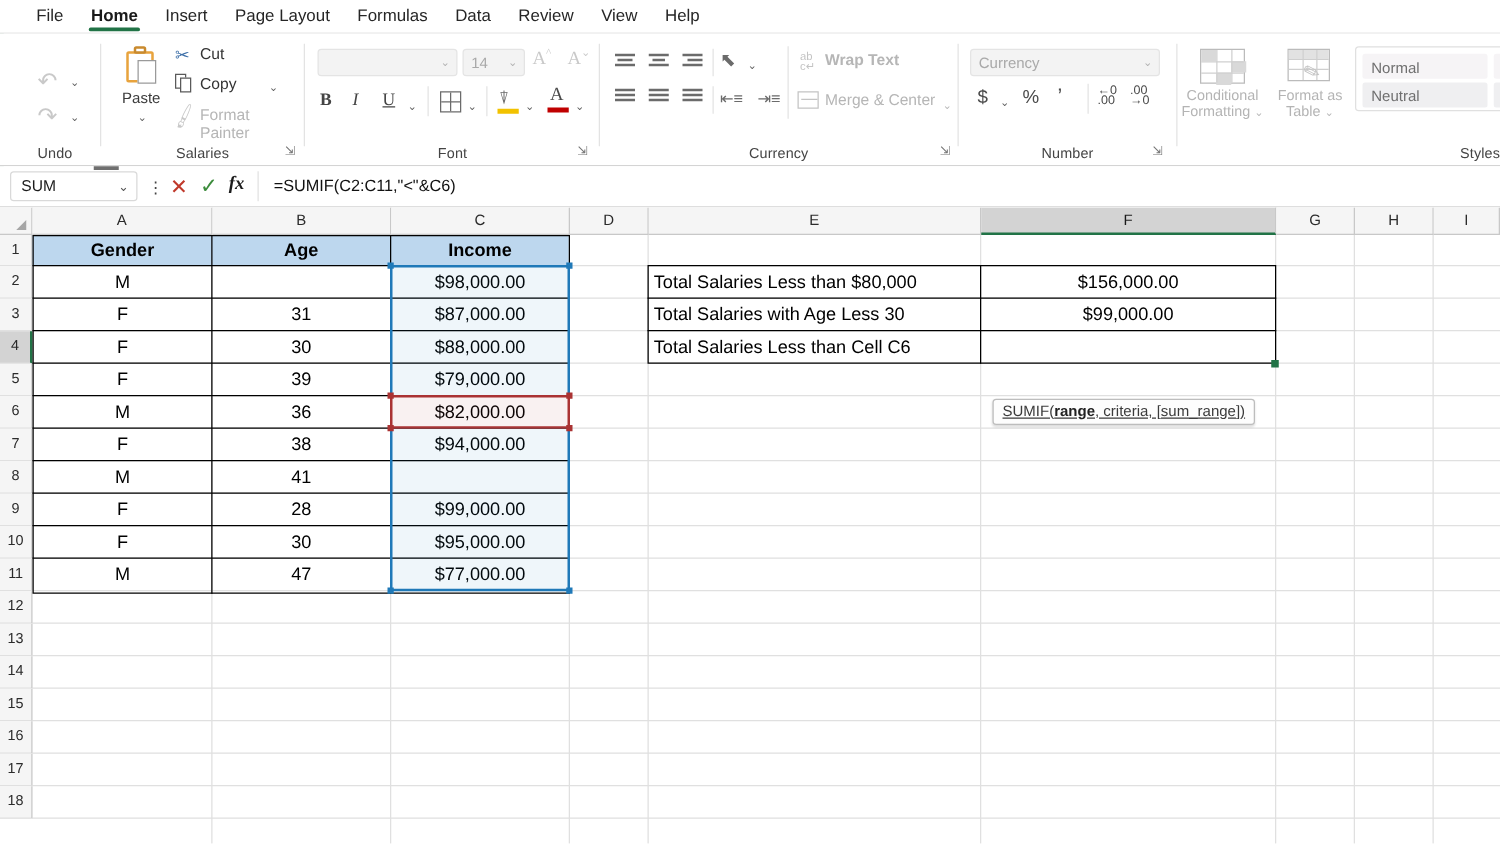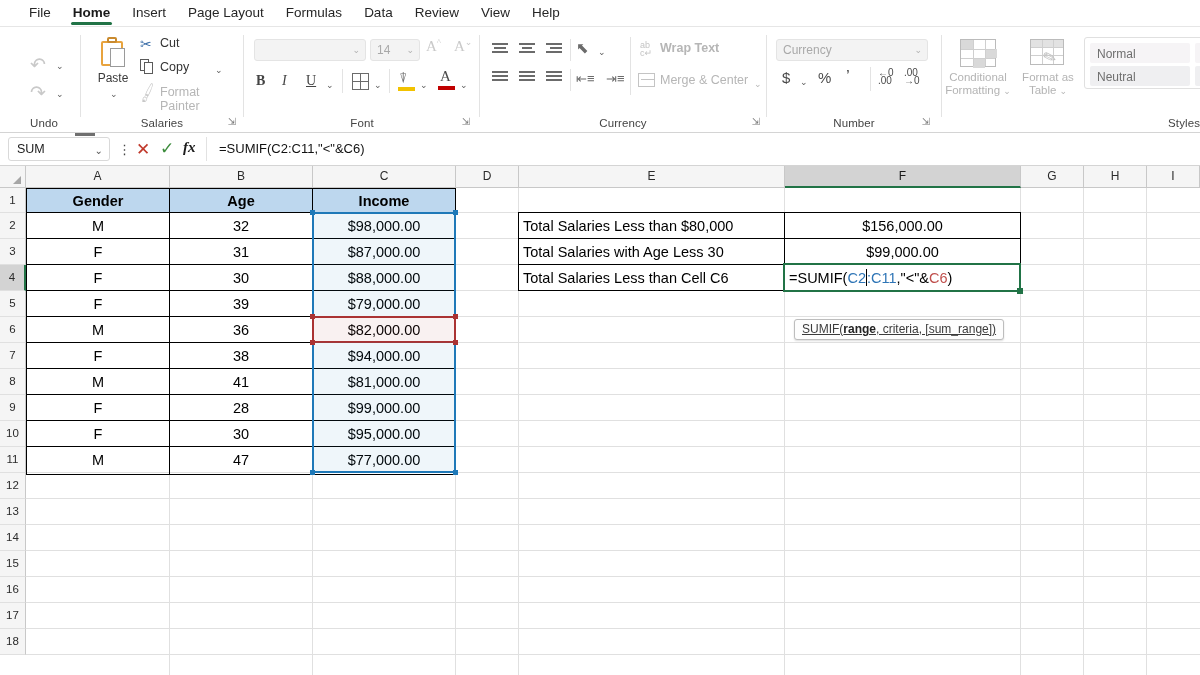--- a/index.html
+++ b/index.html
@@ -485,21 +485,20 @@
       <div class="thick-box" style="left:0; top:180px; width:430px; height:0; border-width:1px 0 0 0;"></div>
       <div class="thick-box" style="left:0; top:206px; width:430px; height:0; border-width:1px 0 0 0;"></div>
       <div class="thick-box" style="left:0; top:232px; width:430px; height:0; border-width:1px 0 0 0;"></div>
       <div class="thick-box" style="left:0; top:258px; width:430px; height:0; border-width:1px 0 0 0;"></div>
 
       <div class="cell bold" style="left:1px;   top:1px; width:142px; height:23px;">Gender</div>
       <div class="cell bold" style="left:144px; top:1px; width:142px; height:23px;">Age</div>
       <div class="cell bold" style="left:287px; top:1px; width:142px; height:23px;">Income</div>
 
       <div class="cell" style="left:1px;   top:25px; width:142px; height:25px;">M</div>
-      <div class="cell" style="left:144px; top:25px; width:142px; height:25px;">32</div>
       <div class="cell" style="left:287px; top:25px; width:142px; height:25px;">$98,000.00</div>
 
       <div class="cell" style="left:1px;   top:51px; width:142px; height:25px;">F</div>
       <div class="cell" style="left:144px; top:51px; width:142px; height:25px;">31</div>
       <div class="cell" style="left:287px; top:51px; width:142px; height:25px;">$87,000.00</div>
 
       <div class="cell" style="left:1px;   top:77px; width:142px; height:25px;">F</div>
       <div class="cell" style="left:144px; top:77px; width:142px; height:25px;">30</div>
       <div class="cell" style="left:287px; top:77px; width:142px; height:25px;">$88,000.00</div>
 
@@ -510,21 +509,20 @@
       <div class="cell" style="left:1px;   top:129px; width:142px; height:25px;">M</div>
       <div class="cell" style="left:144px; top:129px; width:142px; height:25px;">36</div>
       <div class="cell" style="left:287px; top:129px; width:142px; height:25px;">$82,000.00</div>
 
       <div class="cell" style="left:1px;   top:155px; width:142px; height:25px;">F</div>
       <div class="cell" style="left:144px; top:155px; width:142px; height:25px;">38</div>
       <div class="cell" style="left:287px; top:155px; width:142px; height:25px;">$94,000.00</div>
 
       <div class="cell" style="left:1px;   top:181px; width:142px; height:25px;">M</div>
       <div class="cell" style="left:144px; top:181px; width:142px; height:25px;">41</div>
-      <div class="cell" style="left:287px; top:181px; width:142px; height:25px;">$81,000.00</div>
 
       <div class="cell" style="left:1px;   top:207px; width:142px; height:25px;">F</div>
       <div class="cell" style="left:144px; top:207px; width:142px; height:25px;">28</div>
       <div class="cell" style="left:287px; top:207px; width:142px; height:25px;">$99,000.00</div>
 
       <div class="cell" style="left:1px;   top:233px; width:142px; height:25px;">F</div>
       <div class="cell" style="left:144px; top:233px; width:142px; height:25px;">30</div>
       <div class="cell" style="left:287px; top:233px; width:142px; height:25px;text-align:right;">$95,000.00</div>
 
       <div class="cell" style="left:1px;   top:259px; width:142px; height:25px;">M</div>
@@ -551,30 +549,20 @@
       <div class="thick-box" style="left:492px; top:76px; width:503px; height:0; border-width:1px 0 0 0;"></div>
       <div class="thick-box" style="left:758px; top:24px; width:0; height:79px; border-width:0 0 0 1px;"></div>
 
       <div class="cell left" style="left:493px; top:25px; width:264px; height:25px;">Total Salaries Less than  $80,000</div>
       <div class="cell left" style="left:493px; top:51px; width:264px; height:25px;">Total Salaries with Age Less 30</div>
       <div class="cell left" style="left:493px; top:77px; width:264px; height:25px;">Total Salaries Less than Cell C6</div>
 
       <div class="cell" style="left:759px; top:25px; width:235px; height:25px;">$156,000.00</div>
       <div class="cell" style="left:759px; top:51px; width:235px; height:25px;">$99,000.00</div>
 
-      <div class="editcell" style="left:757px; top:75px; width:238px; height:29px;">
-        <span>=SUMIF(</span>
-          <span class="blue">C2</span>
-          <span class="caret"></span>
-          <span class="blue">:</span>
-          <span class="blue">C11</span>
-          <span>,"&lt;"&amp;</span>
-          <span class="red">C6</span>
-          <span>)</span>
-      </div>
       <div class="fillhandle" style="left:991px; top:100px;"></div>
 
       <div class="tooltip" style="left:768px; top:131px;text-decoration:underline;">
         <span>SUMIF(</span><b>range</b><span>, criteria, [sum_range])</span>
       </div>
 
     </div>
   </div>
 
 </div>

